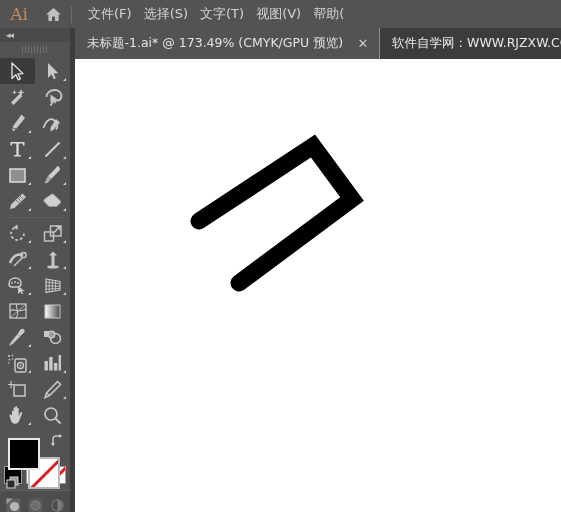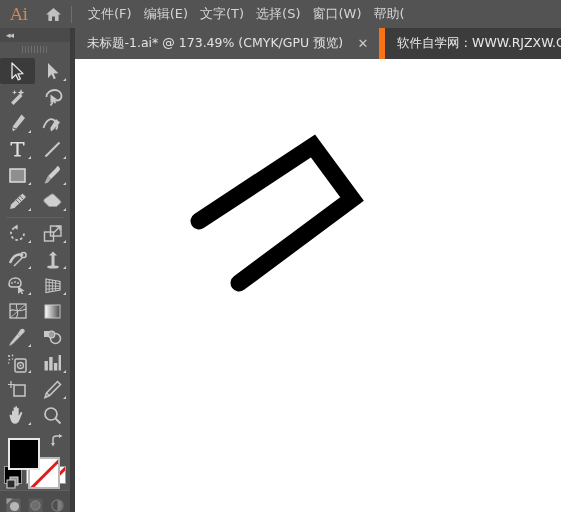--- a/index.html
+++ b/index.html
@@ -79,21 +79,21 @@
     display: flex;
     align-items: stretch;
   }
   .doc-tab {
     background: #535353;
     display: flex;
     align-items: center;
     padding: 0 6px 0 12px;
     height: 31px;
     box-sizing: border-box;
-    border-right: 6px solid #f97316;
+    border-right: 1px solid #f97316;
   }
   .doc-tab-label {
     color: #e2e2e2;
     font-size: 12.5px;
     white-space: nowrap;
     font-family: "DejaVu Sans", sans-serif;
   }
   .doc-tab-close {
     color: #c9c9c9;
     font-size: 13px;
@@ -310,24 +310,23 @@
   <div id="menubar">
     <div class="ai-logo">Ai</div>
     <div class="home-btn">
       <svg width="17" height="15" viewBox="0 0 17 15" aria-hidden="true">
         <path d="M8.5 1 L16 7.5 L13.6 7.5 L13.6 14 L10 14 L10 9.6 L7 9.6 L7 14 L3.4 14 L3.4 7.5 L1 7.5 Z" fill="#c0c0c0"></path>
       </svg>
     </div>
     <div class="menu-divider"></div>
     <div class="menu-items">
       <div class="menu-item">文件(F)</div>
-      <div class="menu-item">编辑(E)</div>
+      <div class="menu-item">选择(S)</div>
       <div class="menu-item">文字(T)</div>
-      <div class="menu-item">选择(S)</div>
-      <div class="menu-item">窗口(W)</div>
+      <div class="menu-item">视图(V)</div>
       <div class="menu-item">帮助(</div>
     </div>
   </div>
 
   <div id="tabbar">
     <div class="doc-tab">
       <span class="doc-tab-label">未标题-1.ai* @ 173.49% (CMYK/GPU 预览)</span>
       <span class="doc-tab-close">✕</span>
     </div>
     <div class="watermark">软件自学网：WWW.RJZXW.COM</div>

